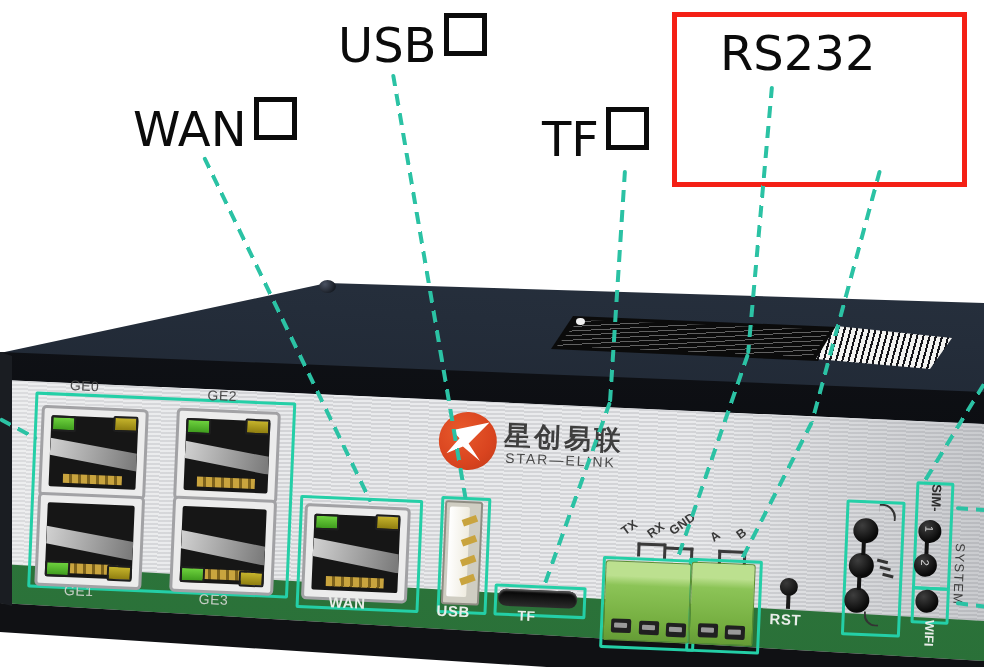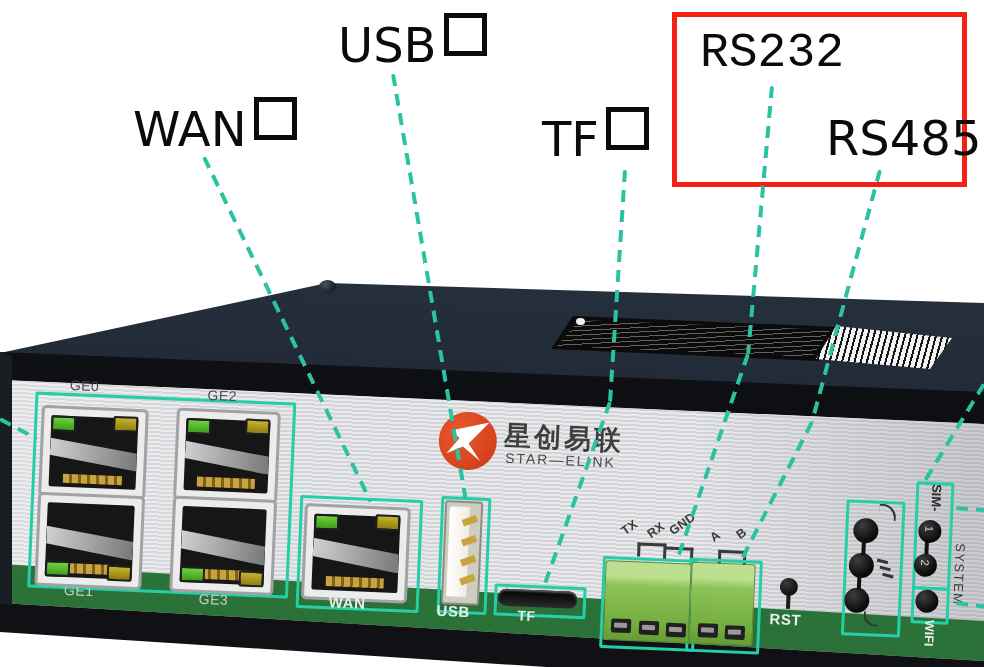--- a/index.html
+++ b/index.html
@@ -240,25 +240,22 @@
 
   <div class="callout" style="left:133px;top:97px;">
     <span>WAN</span><span class="kou"><span>口</span></span>
   </div>
   <div class="callout" style="left:338px;top:13px;">
     <span>USB</span><span class="kou"><span>口</span></span>
   </div>
   <div class="callout" style="left:542px;top:107px;">
     <span>TF</span><span class="kou"><span>口</span></span>
   </div>
-  <div class="callout" style="left:700px;top:26px;font-family:Liberation Mono, monospace;">
+  <div class="callout" style="left:720px;top:26px;">
     <span>RS232</span>
-  </div>
-  <div class="callout" style="left:826px;top:111px;">
-    <span>RS485</span>
   </div>
 
   <div class="lead" style="left:0px;top:417px;width:42px;transform:rotate(28.4deg);"></div>
   <div class="lead" style="left:204px;top:155px;width:383px;transform:rotate(64.2deg);"></div>
   <div class="lead" style="left:393px;top:72px;width:431px;transform:rotate(80.3deg);"></div>
   <div class="lead" style="left:625px;top:168px;width:233px;transform:rotate(93.7deg);"></div>
   <div class="lead" style="left:610px;top:400px;width:199px;transform:rotate(109.7deg);"></div>
   <div class="lead" style="left:772px;top:84px;width:269px;transform:rotate(95.1deg);"></div>
   <div class="lead" style="left:748px;top:352px;width:215px;transform:rotate(109deg);"></div>
   <div class="lead" style="left:880px;top:168px;width:261px;transform:rotate(105.1deg);"></div>

